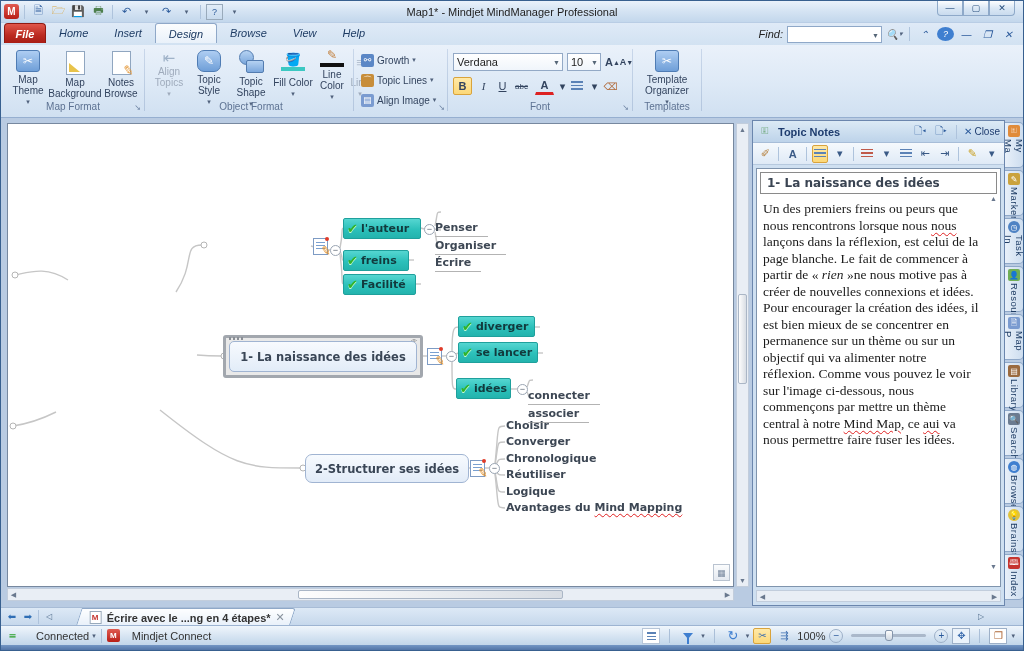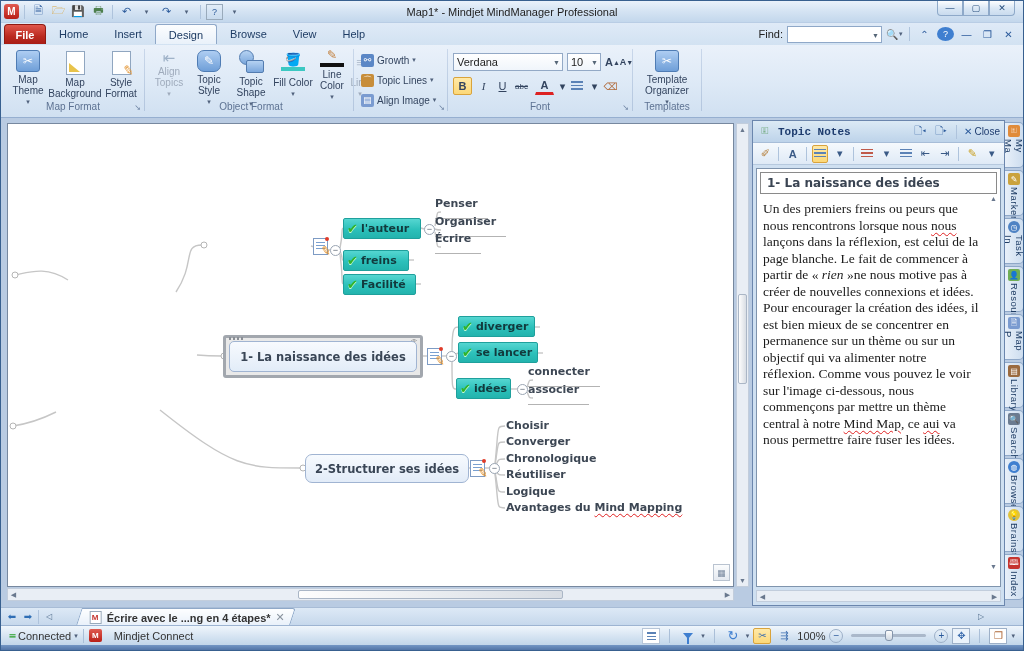--- a/index.html
+++ b/index.html
@@ -21,21 +21,21 @@
   .title-text { position:absolute; left:0; right:0; text-align:center; font-size:11px; color:#222; }
   .capbtns { position:absolute; right:8px; top:0; display:flex; }
   .capbtn { width:26px; height:15px; border:1px solid #8ea9c9; border-top:none;
     background:linear-gradient(#fdfeff,#dbe8f5 50%,#c9dbee); font-size:9px; color:#274e7d;
     display:flex; align-items:center; justify-content:center; }
   .capbtn:first-child { border-radius:0 0 0 4px; }
   .capbtn:last-child  { border-radius:0 0 4px 0; }
 
   
   .tabrow { left:0; top:22px; width:100%; height:22px;
-    background:linear-gradient(#dfeaf7,#d2e2f2); display:flex; align-items:center; }
+    background:linear-gradient(#dfeaf7,#d2e2f2); display:flex; align-items:flex-start;font-style:italic; }
   .filetab { width:42px; height:20px; margin-left:3px; border-radius:4px 4px 0 0;
     background:linear-gradient(#e0564b,#bb2a20 60%,#a91d15); color:#fff; font-weight:bold;
     font-size:11px; display:flex; align-items:center; justify-content:center;
     border:1px solid #8f1a12; border-bottom:none; }
   .rtab { height:20px; padding:0 13px; font-size:11px; color:#1e3c64;
     display:flex; align-items:center; }
   .rtab.active { background:linear-gradient(#fcfdfe,#e9f1fa); border:1px solid #8fa8c8;
     border-bottom:none; border-radius:3px 3px 0 0; color:#15335c; }
   .findarea { position:absolute; right:6px; top:2px; display:flex; align-items:center; gap:4px; height:18px; }
   .findlabel { font-size:11px; color:#222; }
@@ -106,38 +106,38 @@
   .selframe .grip { position:absolute; left:3px; top:-1px; width:16px; height:3px;
     background:repeating-linear-gradient(90deg,#8a8f96 0 2px,transparent 2px 4px); }
   .selframe .arrows { position:absolute; right:3px; top:-2px; font-size:6px; color:#777; }
   .teal { position:absolute; height:21px; border-radius:2px; border:1px solid #1fa09c;
     background:linear-gradient(#55d6d1,#2cc0ba 55%,#23b3ad); font-weight:bold; font-size:11px;
     color:#123a3d; display:flex; align-items:center; padding-left:3px; gap:3px;
     font-family:"DejaVu Sans",sans-serif; }
   .check { color:#2fb32a; font-size:13px; font-weight:bold; text-shadow:0 1px 0 #d8ffd6; }
   .ltopic { position:absolute; font-weight:bold; font-size:11px; color:#3d4754; white-space:nowrap;
     font-family:"DejaVu Sans",sans-serif; }
-  .ltopic.u { border-bottom:1.4px solid #b3b3b3; padding-bottom:8px; padding-right:10px; }
+  .ltopic.u { border-bottom:1.4px solid #b3b3b3; padding-bottom:2px; padding-right:10px;margin-top:24px; }
   .sq { text-decoration:underline; text-decoration-style:wavy; text-decoration-color:#e02020;
         text-decoration-thickness:1px; text-underline-offset:2px; }
   .minusbtn { position:absolute; width:11px; height:11px; border-radius:50%; background:#fff;
     border:1px solid #9aa5b3; color:#55606e; font-size:9px; line-height:9px; text-align:center; }
   .noteicon { position:absolute; width:15px; height:17px; background:#fff; border:1px solid #7d9bc4; }
   .noteicon::before { content:""; position:absolute; left:2px; top:3px; width:9px; height:8px;
     background:repeating-linear-gradient(#7aa0d0 0 1px,transparent 1px 3px); }
   .noteicon::after { content:"✎"; position:absolute; right:-4px; bottom:-4px; color:#e2902a;
     font-size:12px; transform:rotate(8deg); }
   .noteicon .rdot { position:absolute; right:-2px; top:-2px; width:4px; height:4px; background:#e03c2a; border-radius:50%; }
 
   
   .notes { position:absolute; left:751px; top:2px; width:253px; height:486px;
     background:#cfe0f1; border:1px solid #6b86ad; }
   .nheader { height:22px; background:linear-gradient(#dcean f5,#bdd3ea); background:linear-gradient(#dceaf5,#bdd3ea);
     display:flex; align-items:center; padding:0 4px; gap:5px; border-bottom:1px solid #a7bdd8; }
-  .nheader .ttl { font-size:11px; font-weight:bold; color:#1e3c6e; flex:1;font-family:Liberation Mono, monospace; }
+  .nheader .ttl { font-size:11px; font-weight:bold; color:#1e3c6e; flex:1; }
   .nbtn { width:16px; height:16px; display:flex; align-items:center; justify-content:center;
     font-size:10px; color:#2b5a9b; }
   .ntoolbar { height:22px; background:linear-gradient(#f5f9fd,#dfeaf6); display:flex; align-items:center;
     gap:3px; padding:0 4px; border-bottom:1px solid #b6c9de; }
   .ntb { width:18px; height:18px; display:flex; align-items:center; justify-content:center;
     font-size:11px; color:#3a5a86; }
   .ntb.on { background:linear-gradient(#ffe9a8,#fcd878); border:1px solid #d9a33c; border-radius:2px; }
   .lines-ic { width:12px; height:10px; background:repeating-linear-gradient(#5b82b6 0 1.5px,transparent 1.5px 3.5px); }
   .ncontent { position:absolute; left:3px; top:47px; right:3px; bottom:18px; background:#fff;
     border:1px solid #7f94ad; overflow:hidden; }
@@ -260,21 +260,21 @@
             </div>
           </div>
         <span>Map Background</span>
       </div>
       <div class="bigbtn" style="left:96px;width:44px">
         <div class="bicon">
             <div class="icon-page">
               <span class="pencil">✎</span>
             </div>
           </div>
-        <span>Style Format</span>
+        <span>Notes Browse</span>
       </div>
       <div class="rglabel">Map Format</div>
       <div class="launcher">↘</div>
     </div>
     <div class="rgsep" style="left:143px"></div>
 
     <div class="rgroup" style="left:145px;width:210px">
       <div class="bigbtn dis" style="left:0">
         <div class="bicon" style="color:#9fb2c8;font-size:15px">⇤</div>
         <span>Align Topics</span>
@@ -606,21 +606,21 @@
         <span class="dicon"></span>
         <span>Écrire avec le ...ng en 4 étapes*</span>
         <span style="color:#88929e;font-weight:normal">✕</span>
       </div>
     </div>
     <div class="navarrow" style="position:absolute;right:34px;font-size:8px;color:#55708f">▷</div>
   </div>
 
   <div class="abs statusbar">
     <span class="eqgreen" style="margin-left:6px">＝</span>
-    <span style="margin-left:1px">Connected</span>
+    <span style="margin-left:19px">Connected</span>
     <span class="dd7" style="margin-left:3px">▾</span>
     <div class="sbsep"></div>
     <span class="redm">M</span>
     <span style="margin-left:12px">Mindjet Connect</span>
 
     <div style="position:absolute;right:8px;display:flex;align-items:center;gap:4px">
       <div class="sbbtn" style="border:1px solid #b6c5d8;background:#fff">
           <span class="lines-ic" style="width:9px;height:8px"></span>
         </div>
       <div class="sbsep"></div>

